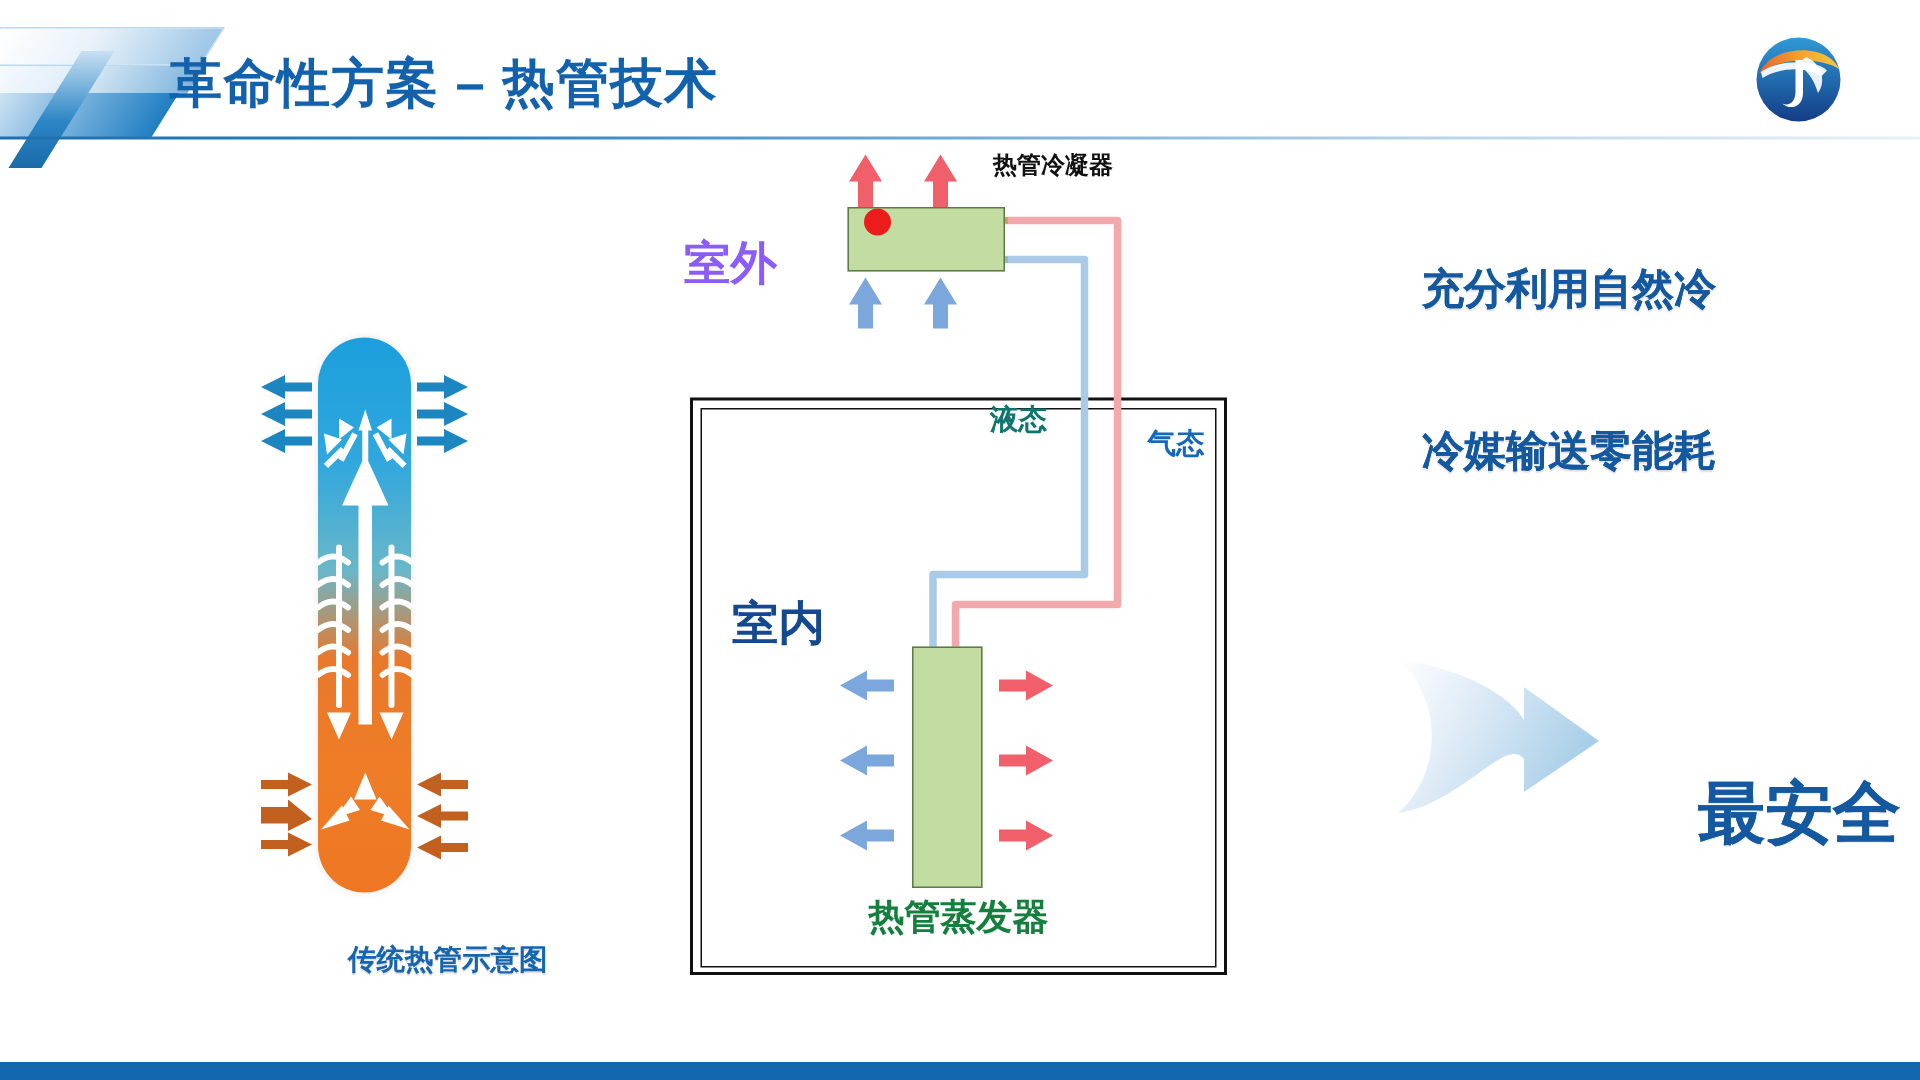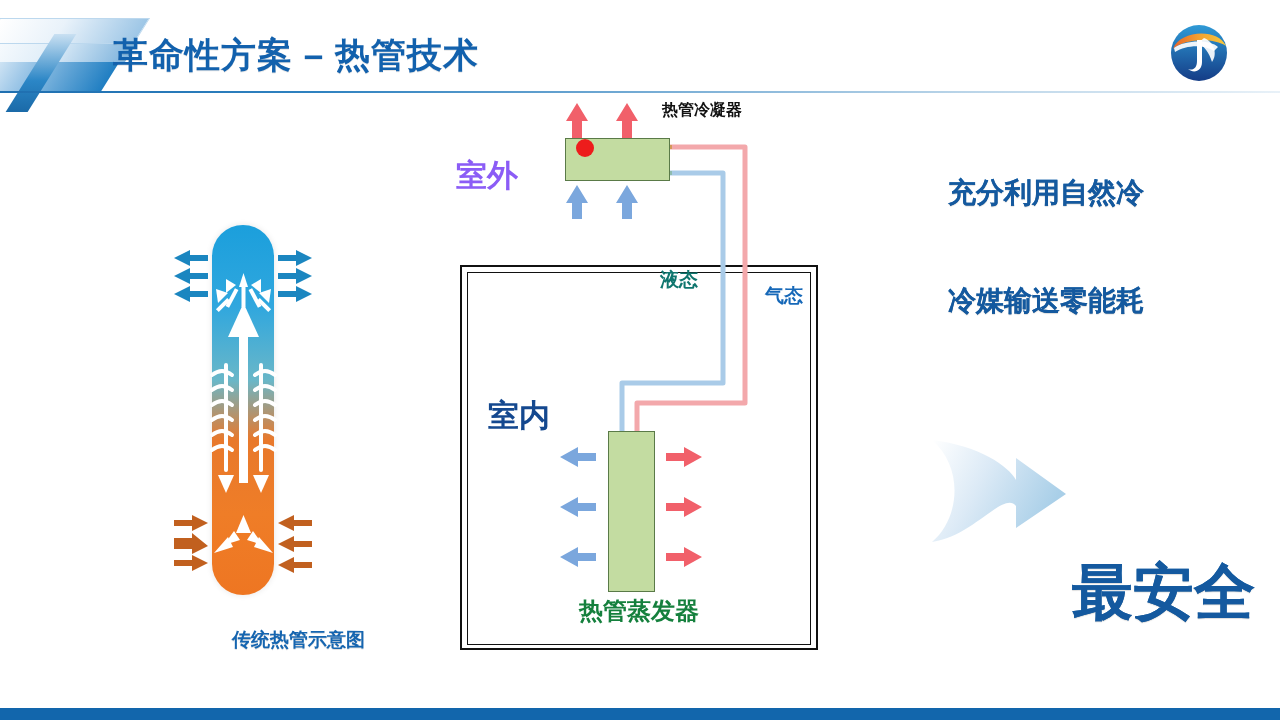--- a/index.html
+++ b/index.html
@@ -71,21 +71,21 @@
               font-size:19px;font-weight:bold;color:#1261ad;text-shadow:0 1px 0 rgba(0,0,0,.12);}
 
   
   .rtext{position:absolute;font-weight:bold;white-space:nowrap;
          background:linear-gradient(180deg,#2f86c8 0%,#1461a6 55%,#0d4f8c 100%);
          -webkit-background-clip:text;background-clip:text;color:#14599f;
          text-shadow:0 1px 1px rgba(0,0,0,.14);}
   .r1{left:948px;top:174px;font-size:28px;}
   .r2{left:948px;top:282px;font-size:28px;}
   .big1{left:1072px;top:442px;font-size:45px;}
-  .big2{left:1072px;top:512px;font-size:61px;margin-top:40px;}
+  .big2{left:1132px;top:512px;font-size:45px;}
   .bigarrow{position:absolute;left:930px;top:432px;width:140px;height:118px;}
 </style>
 </head>
 <body>
 
 <div class="slide">
 
   <div class="header">
     <div class="deco">
       <div class="p1"></div>

